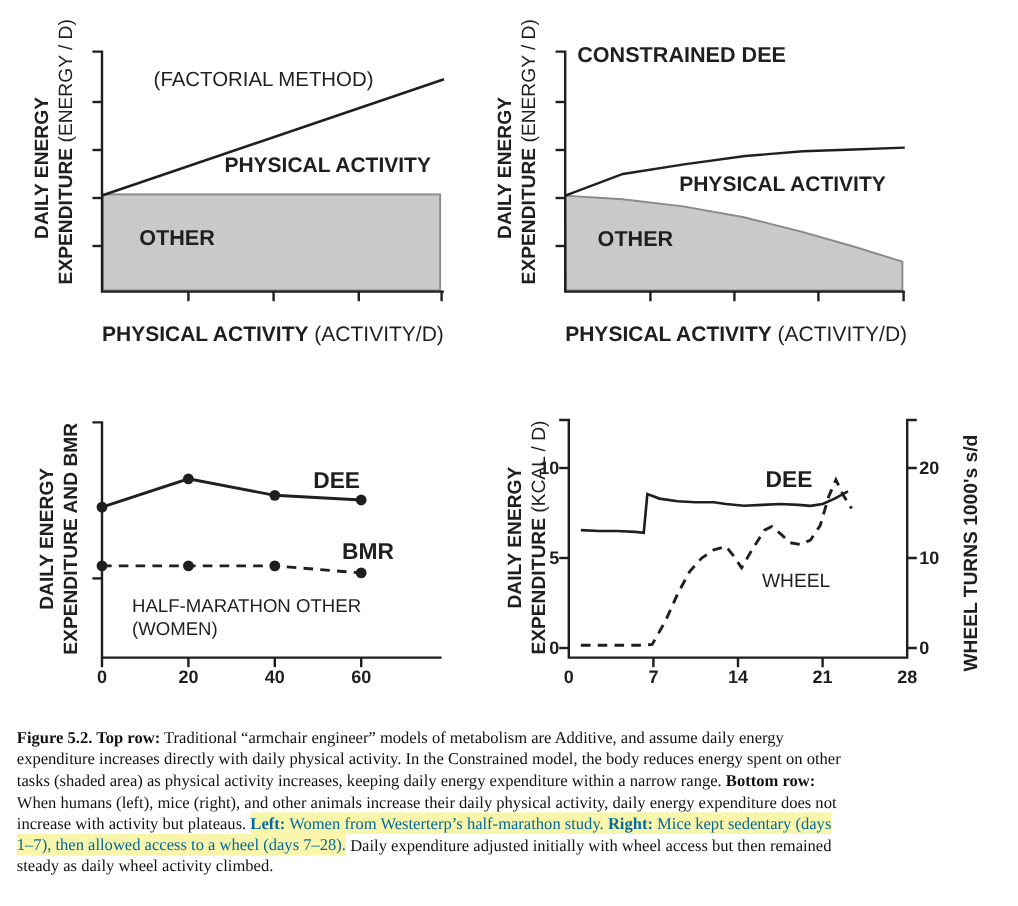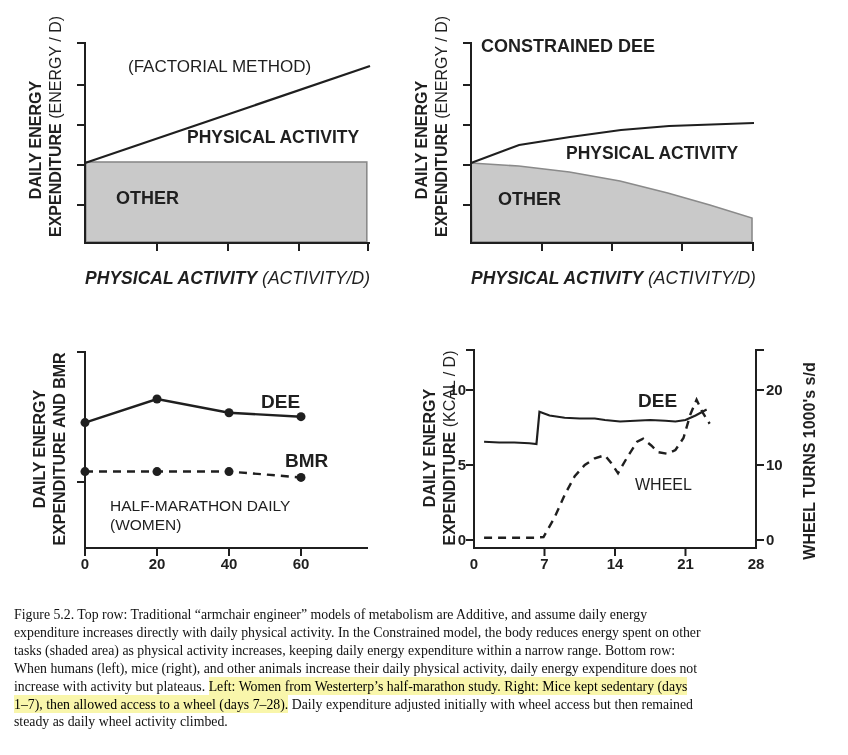--- a/index.html
+++ b/index.html
@@ -3,25 +3,25 @@
 <meta charset="utf-8">
 <style>
   html,body{margin:0;padding:0;background:#fff;}
   .page{position:relative;width:848px;height:755px;background:#ffffff;overflow:hidden;
         font-family:"Liberation Sans",sans-serif;color:#1f1f1f;}
   #plots{position:absolute;left:0;top:0;}
   .lbl{position:absolute;white-space:nowrap;font-weight:700;color:#1f1f1f;line-height:1.15;}
   .reg{font-weight:400;}
   .rot{transform:rotate(-90deg);transform-origin:0 0;text-align:center;}
   .rot .ln{line-height:20px;}
-  .ctr{text-align:right;font-style:italic;}
+  .ctr{text-align:left;}
   #caption{position:absolute;left:14px;top:603px;width:824px;margin:0;padding-top:3px;
            font-family:"Liberation Serif",serif;font-size:13.8px;line-height:17.9px;color:#111;}
-  #caption .b{font-weight:normal;text-align:right;}
-  #caption .hl{background:#f9f6ab;color:#000000;padding:1.5px 0;}
+  #caption .b{font-weight:bold;text-align:right;}
+  #caption .hl{background:#f9f6ab;color:#0369a1;padding:1.5px 0;}
 </style>
 </head>
 <body>
 
 <div class="page">
   <svg id="plots" width="848" height="605" viewBox="0 0 848 605">
       <rect x="85.8" y="162" width="281" height="80" fill="#c9c9c9" stroke="#8a8a8a" stroke-width="1.6"></rect>
       <polyline points="85,163 370,66" fill="none" stroke="#1f1f1f" stroke-width="2.2"></polyline>
       <path d="M77 43 H85 V243 H370" fill="none" stroke="#1f1f1f" stroke-width="2"></path>
       <line x1="77" y1="85" x2="85" y2="85" stroke="#1f1f1f" stroke-width="2"></line>
@@ -102,21 +102,21 @@
   <div class="lbl" style="left:498px;top:189px;font-size:18px;">OTHER</div>
   <div class="lbl ctr" style="left:471px;top:268px;width:283px;font-size:17.5px;"><span>PHYSICAL ACTIVITY</span><span class="reg"> (ACTIVITY/D)</span></div>
   <div class="lbl rot" style="left:412px;top:237px;width:194px;font-size:16px;">
     <div class="ln">DAILY ENERGY</div>
     <div class="ln"><span>EXPENDITURE</span><span class="reg"> (ENERGY / D)</span></div>
   </div>
 
   <div class="lbl" style="left:261px;top:391px;font-size:19px;">DEE</div>
   <div class="lbl" style="left:264px;top:450px;font-size:19px;margin-left:21px;">BMR</div>
   <div class="lbl reg" style="left:110px;top:496px;font-size:15.5px;line-height:19px;">
-    <div>HALF-MARATHON DAILY</div>
+    <div>HALF-MARATHON OTHER</div>
     <div>(WOMEN)</div>
   </div>
   <div class="lbl rot" style="left:30px;top:547px;width:196px;font-size:16px;">
     <div class="ln">DAILY ENERGY</div>
     <div class="ln">EXPENDITURE AND BMR</div>
   </div>
 
   <div class="lbl" style="left:638px;top:390px;font-size:19px;">DEE</div>
   <div class="lbl reg" style="left:635px;top:476px;font-size:16px;">WHEEL</div>
   <div class="lbl rot" style="left:420px;top:546px;width:196px;font-size:16px;">

